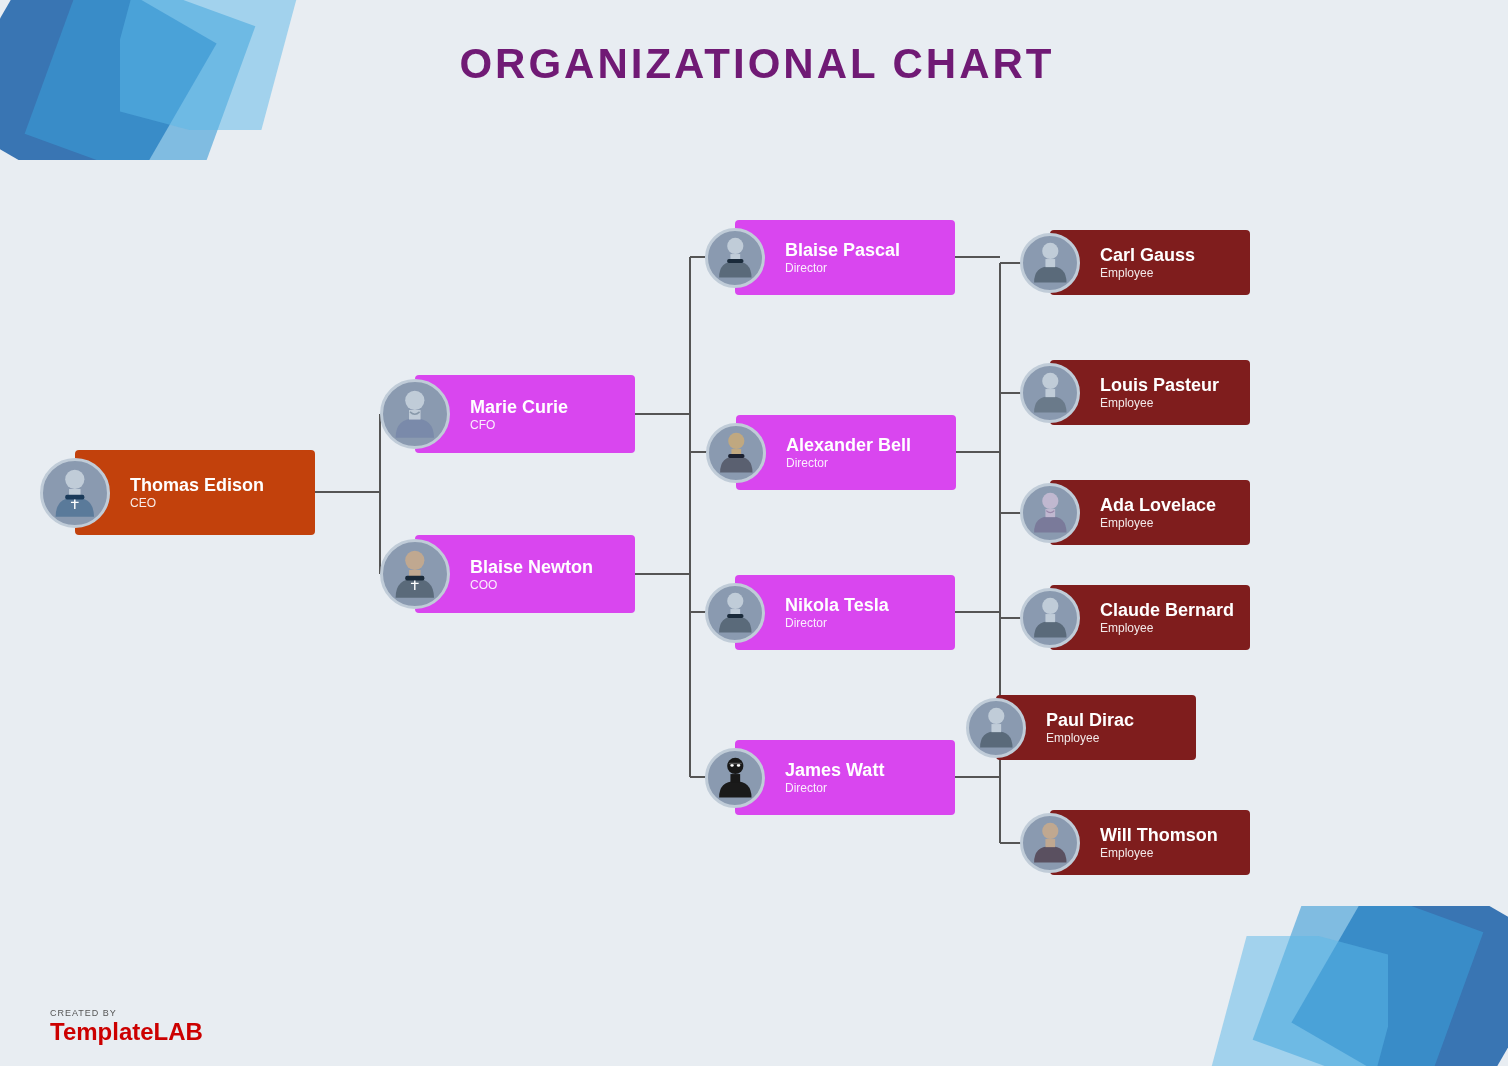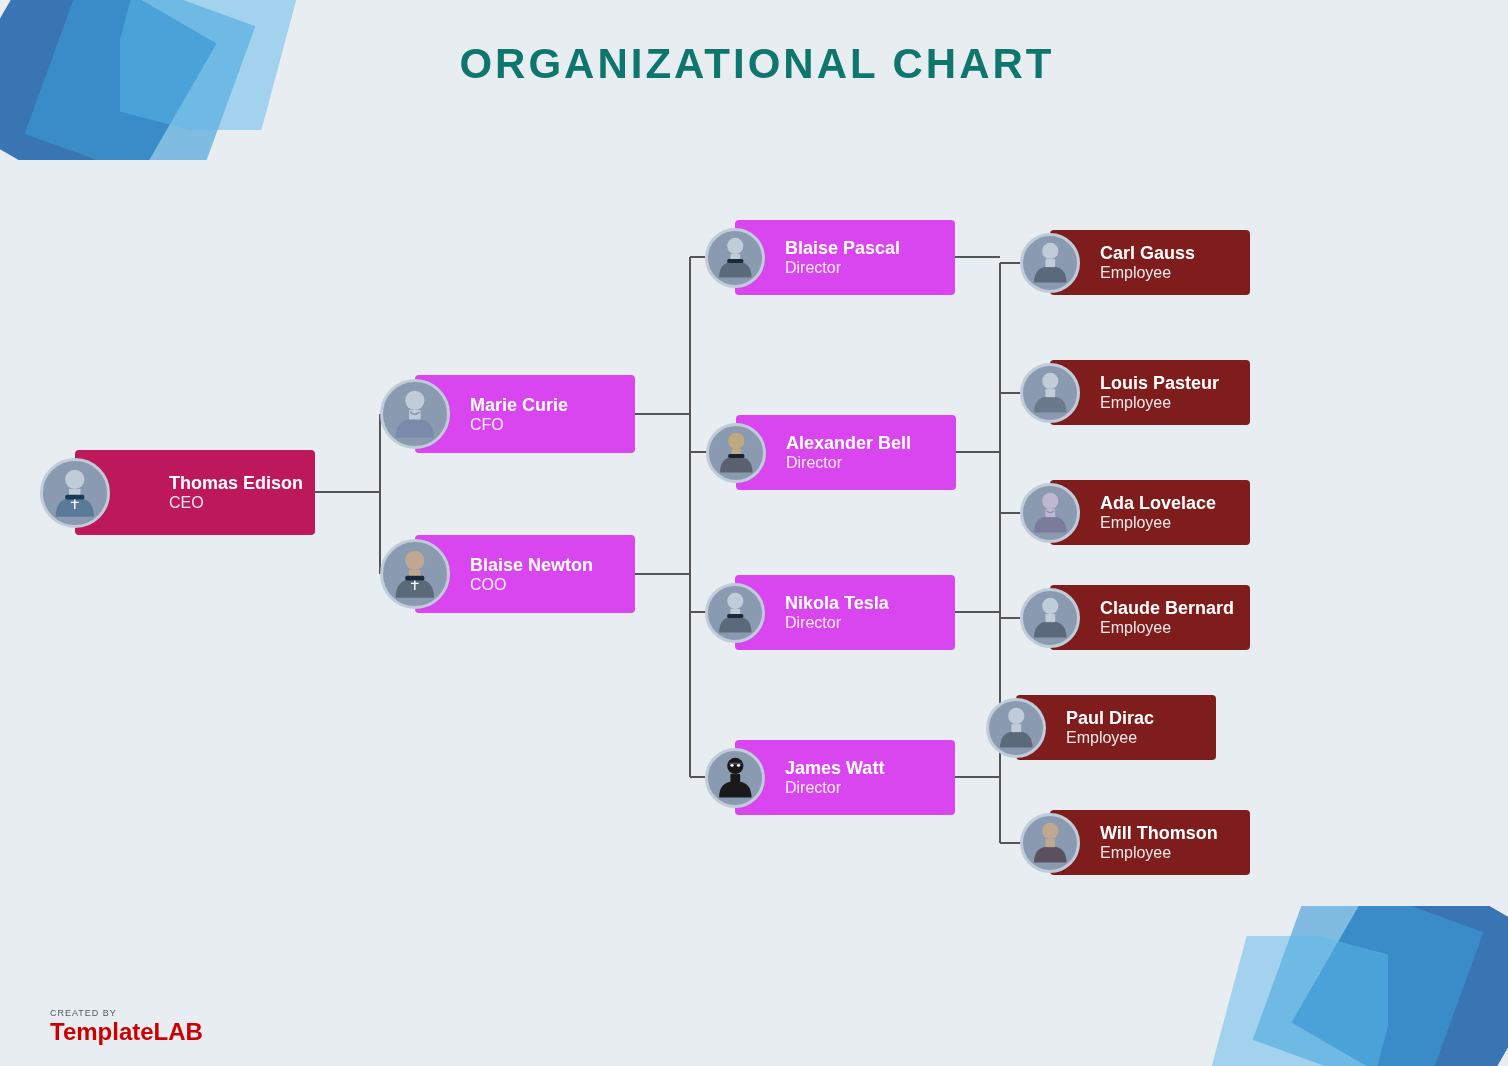--- a/index.html
+++ b/index.html
@@ -99,21 +99,21 @@
 
     
     .page-title {
       position: absolute;
       top: 40px;
       left: 0; right: 0;
       text-align: center;
       font-size: 42px;
       font-weight: 900;
       letter-spacing: 3px;
-      color: #0f766e;
+      color: #701a75;
       margin-left: 6px;
     }
 
     
     .org-chart {
       position: absolute;
       top: 120px;
       left: 40px;
       right: 40px;
       bottom: 100px;
@@ -131,22 +131,21 @@
     
     .node {
       position: absolute;
       display: flex;
       align-items: center;
       border-radius: 4px;
       overflow: visible;
     }
 
     .node-dark {
-      background: #be185d;
-      justify-content: space-between;
+      background: #c2410c;
     }
     .node-blue {
       background: #d946ef;
     }
     .node-light {
       background: #7f1d1d;
     }
 
     .node-avatar {
       width: 70px;
@@ -171,21 +170,21 @@
 
     .node-text {
       padding: 8px 12px 8px 20px;
       color: white;
     }
     .node-name {
       font-size: 18px;
       font-weight: 700;
     }
     .node-title {
-      font-size: 16px;
+      font-size: 12px;
       font-weight: 400;
       opacity: 0.9;
     }
 
     
     .node-ceo {
       width: 240px;
       height: 85px;
       left: 35px;
       top: 330px;
@@ -211,21 +210,21 @@
     .node-dir1 { width: 220px; height: 75px; left: 695px; top: 100px; }
     .node-dir2 { width: 220px; height: 75px; left: 696px; top: 295px; }
     .node-dir3 { width: 220px; height: 75px; left: 695px; top: 455px; }
     .node-dir4 { width: 220px; height: 75px; left: 695px; top: 620px; }
 
     
     .node-emp1 { width: 200px; height: 65px; left: 1010px; top: 110px; }
     .node-emp2 { width: 200px; height: 65px; left: 1010px; top: 240px; }
     .node-emp3 { width: 200px; height: 65px; left: 1010px; top: 360px; }
     .node-emp4 { width: 200px; height: 65px; left: 1010px; top: 465px; }
-    .node-emp5 { width: 200px; height: 65px; left: 976px; top: 575px; }
+    .node-emp5 { width: 200px; height: 65px; left: 956px; top: 575px; }
     .node-emp6 { width: 200px; height: 65px; left: 1010px; top: 690px; align-items: center; }
 
     
     .person-svg {
       width: 90%;
       height: 90%;
     }
 
     
     .logo {

